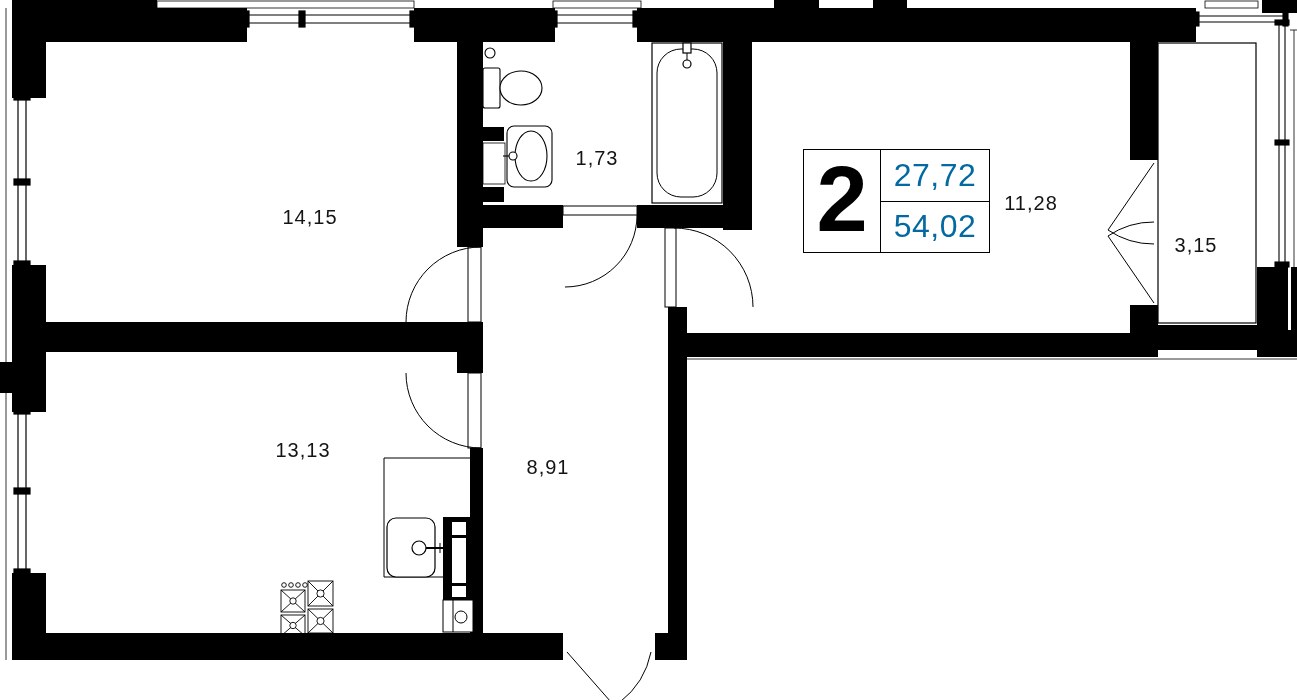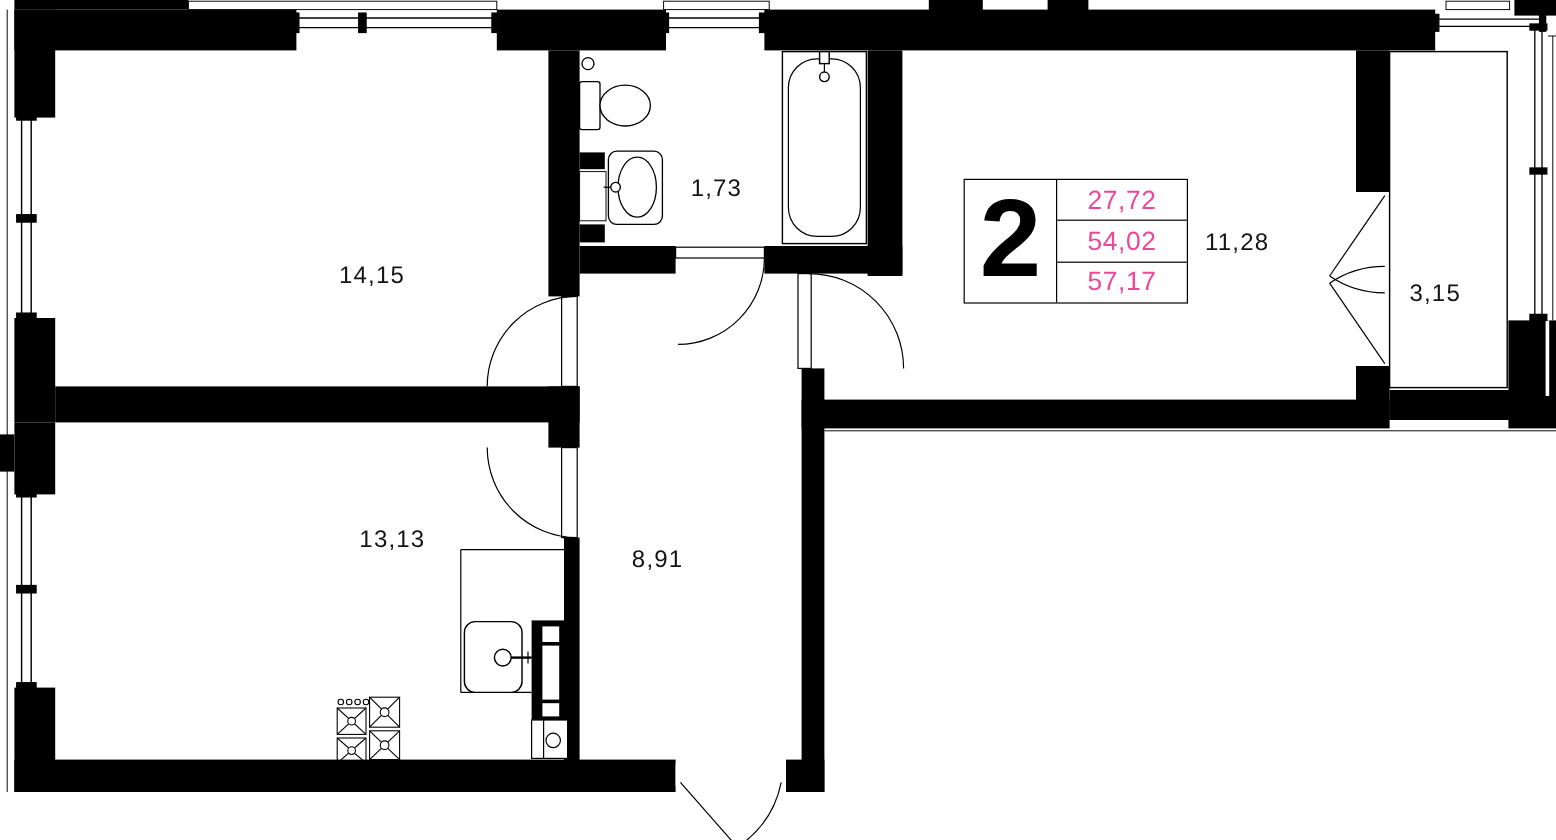--- a/index.html
+++ b/index.html
@@ -5,39 +5,39 @@
   html,body{margin:0;padding:0;background:#fff;}
   .floorplan{
     position:relative;width:1297px;height:700px;background:#ffffff;overflow:hidden;
     font-family:"Liberation Sans", sans-serif;color:#111;
   }
   .plan-svg{position:absolute;left:0;top:0;}
   .room-label{
     position:absolute;transform:translate(-50%,-50%);
     font-size:20px;letter-spacing:1px;color:#141414;white-space:nowrap;
   }
-  .lbl-room1{left:310px;top:230px;}
+  .lbl-room1{left:310px;top:217px;}
   .lbl-bath{left:597px;top:158px;}
   .lbl-living{left:1031px;top:203px;}
   .lbl-balcony{left:1196px;top:245px;}
-  .lbl-kitchen{left:303px;top:450px;margin-left:24px;}
+  .lbl-kitchen{left:303px;top:450px;}
   .lbl-hall{left:548px;top:467px;}
   .unit-badge{
     position:absolute;left:803px;top:149px;width:187px;height:104px;
     border:1.5px solid #000;background:#fff;display:flex;box-sizing:border-box;
   }
   .unit-num{
     width:77px;box-sizing:border-box;border-right:1.5px solid #000;
     display:flex;align-items:center;justify-content:center;
     font-size:92px;font-weight:600;line-height:1;padding-bottom:4px;color:#000;
   }
   .unit-rows{flex:1;display:flex;flex-direction:column;}
   .unit-row{
     flex:1;display:flex;align-items:center;justify-content:center;
-    font-size:22px;letter-spacing:0.5px;color:#ec4899;box-sizing:border-box;
+    font-size:32px;letter-spacing:0.5px;color:#0369a1;box-sizing:border-box;
   }
   .unit-row + .unit-row{border-top:1.4px solid #000;}
 </style>
 </head>
 <body>
 
 <div class="floorplan">
 
   <svg class="plan-svg" width="1297" height="700" viewBox="0 0 1297 700">
 
@@ -241,17 +241,16 @@
   <div class="room-label lbl-living">11,28</div>
   <div class="room-label lbl-balcony">3,15</div>
   <div class="room-label lbl-kitchen">13,13</div>
   <div class="room-label lbl-hall">8,91</div>
 
   <div class="unit-badge">
     <div class="unit-num">2</div>
     <div class="unit-rows">
       <div class="unit-row">27,72</div>
       <div class="unit-row">54,02</div>
-      <div class="unit-row">57,17</div>
     </div>
   </div>
 
 </div>
 
 </body></html>

